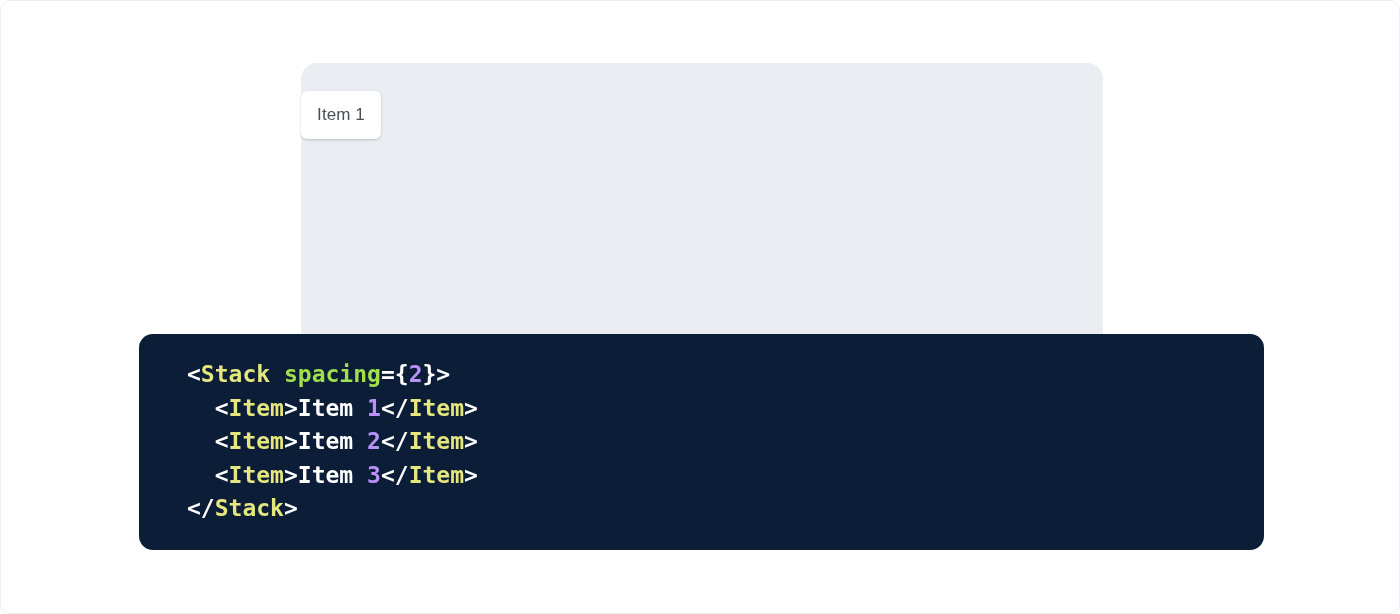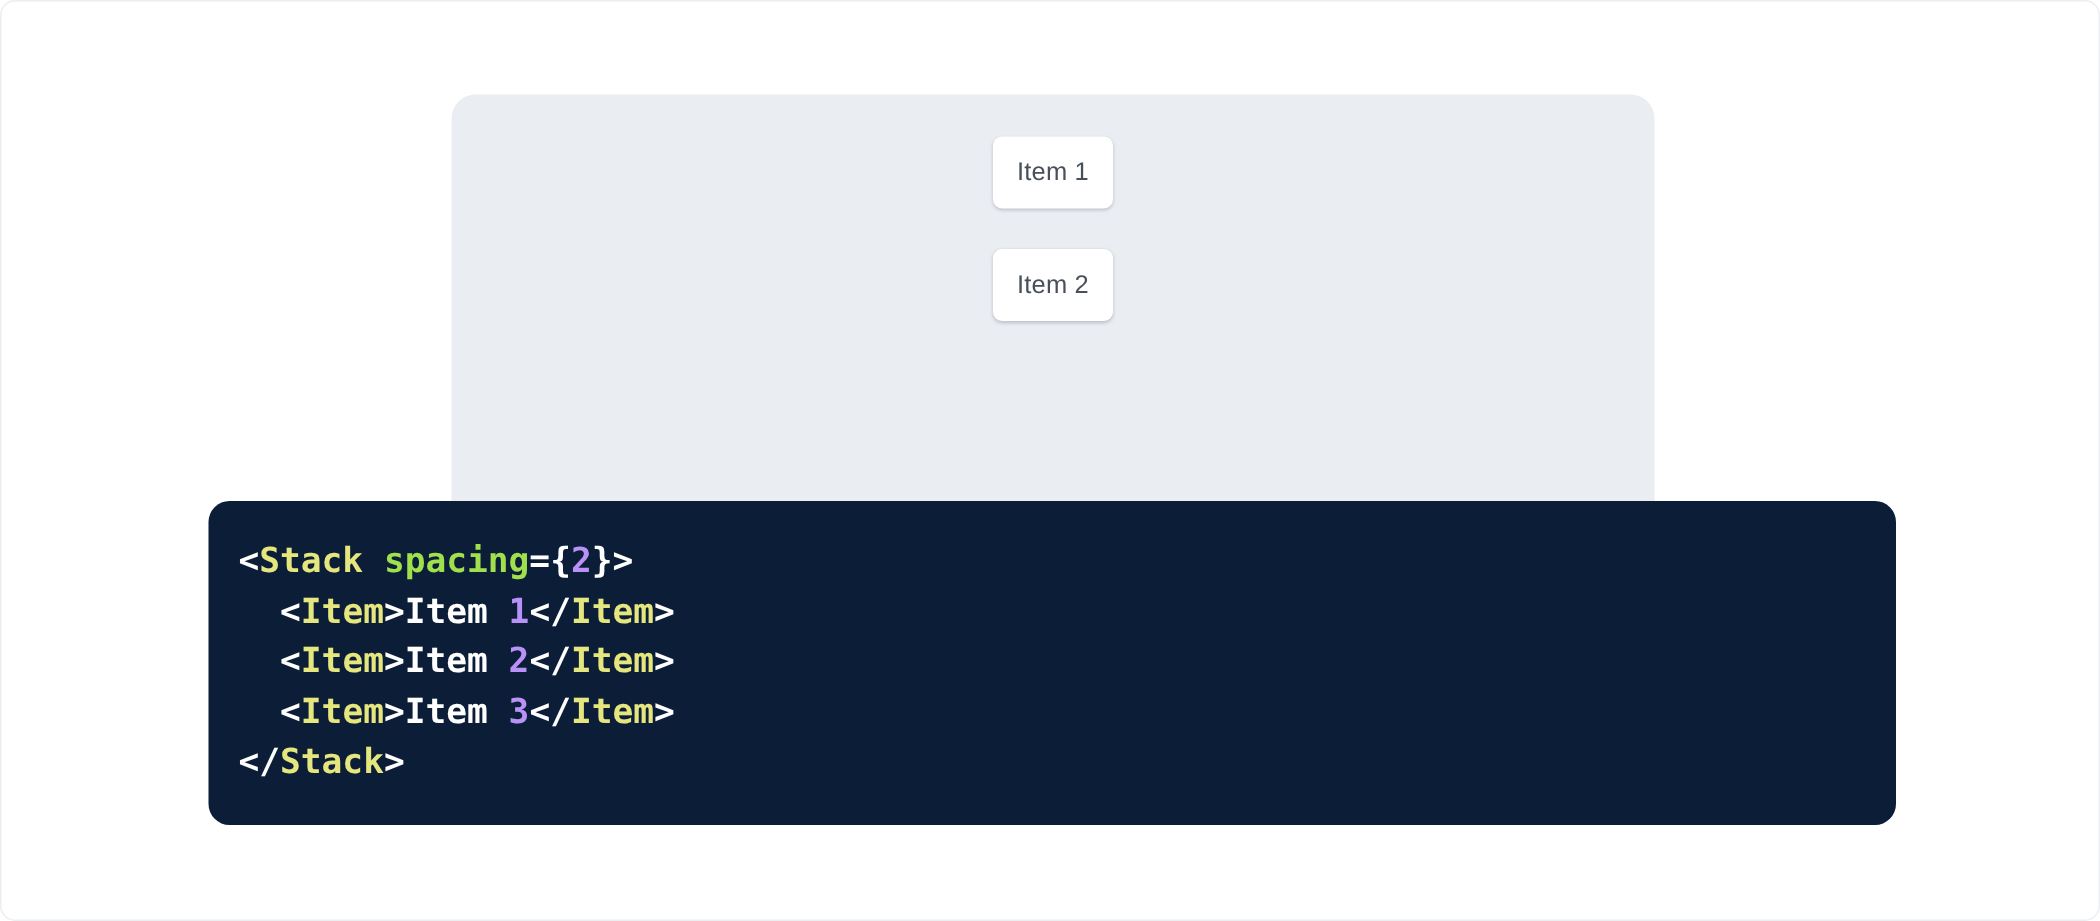--- a/index.html
+++ b/index.html
@@ -40,21 +40,21 @@
     box-sizing: border-box;
   }
 
   #stack {
     position: absolute;
     left: 0;
     top: 28px;
     width: 802px;
     display: flex;
     flex-direction: column;
-    align-items: center;
+    align-items: flex-start;
     gap: 27px;
   }
 
   .stack-item {
     width: 80px;
     height: 48px;
     background: #ffffff;
     border-radius: 6px;
     box-shadow: 0 1px 3px rgba(16, 24, 40, 0.14), 0 1px 2px rgba(16, 24, 40, 0.08);
     display: flex;
@@ -69,21 +69,21 @@
   
   #code-block {
     position: absolute;
     left: 138px;
     top: 333px;
     width: 1125px;
     height: 216px;
     background: #0c1d38;
     border-radius: 14px;
     box-sizing: border-box;
-    padding: 24px 20px;
+    padding: 24px 48px;
     overflow: hidden;
   }
 
   #code-pre {
     margin: 0;
     font-family: "DejaVu Sans Mono", "Liberation Mono", monospace;
     font-size: 23px;
     line-height: 33.5px;
     color: #ffffff;
     white-space: pre;
@@ -100,23 +100,20 @@
 </head>
 <body>
 
 <div id="page-frame">
 
   <div id="preview-container">
     <div id="stack">
       <div class="stack-item">
         <span>Item 1</span>
       </div>
-      <div class="stack-item">
-        <span>Item 2</span>
-      </div>
     </div>
   </div>
 
   <div id="code-block">
     <pre id="code-pre"><span class="tok-punct">&lt;</span><span class="tok-tag">Stack</span><span class="tok-punct"> </span><span class="tok-attr">spacing</span><span class="tok-punct">=</span><span class="tok-punct">{</span><span class="tok-num">2</span><span class="tok-punct">}</span><span class="tok-punct">&gt;</span>
 <span class="tok-punct">  </span><span class="tok-punct">&lt;</span><span class="tok-tag">Item</span><span class="tok-punct">&gt;</span><span class="tok-text">Item </span><span class="tok-num">1</span><span class="tok-punct">&lt;/</span><span class="tok-tag">Item</span><span class="tok-punct">&gt;</span>
 <span class="tok-punct">  </span><span class="tok-punct">&lt;</span><span class="tok-tag">Item</span><span class="tok-punct">&gt;</span><span class="tok-text">Item </span><span class="tok-num">2</span><span class="tok-punct">&lt;/</span><span class="tok-tag">Item</span><span class="tok-punct">&gt;</span>
 <span class="tok-punct">  </span><span class="tok-punct">&lt;</span><span class="tok-tag">Item</span><span class="tok-punct">&gt;</span><span class="tok-text">Item </span><span class="tok-num">3</span><span class="tok-punct">&lt;/</span><span class="tok-tag">Item</span><span class="tok-punct">&gt;</span>
 <span class="tok-punct">&lt;/</span><span class="tok-tag">Stack</span><span class="tok-punct">&gt;</span></pre>
   </div>

